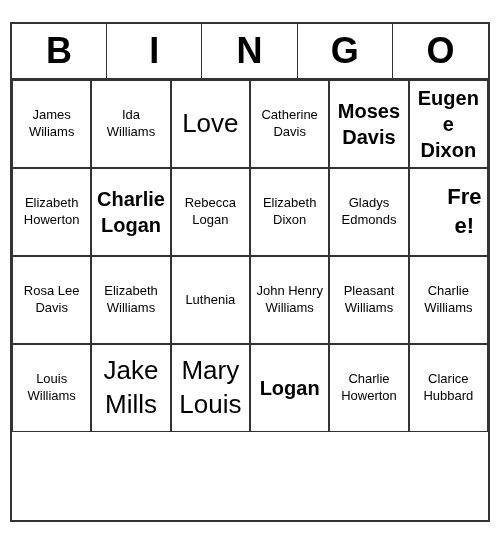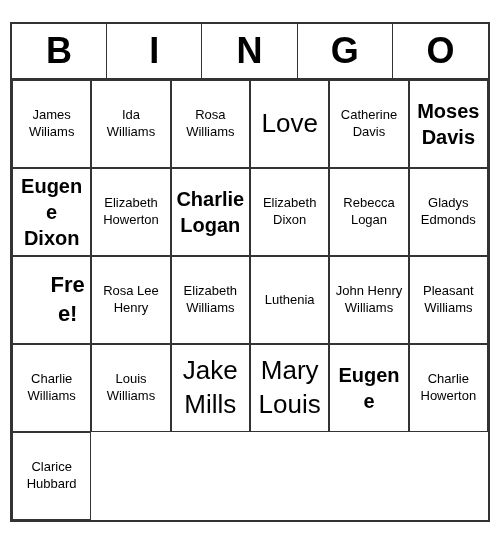--- a/index.html
+++ b/index.html
@@ -72,37 +72,36 @@
   <div class="bingo-header">
   <div class="bingo-header-cell">B</div>
       <div class="bingo-header-cell">I</div>
       <div class="bingo-header-cell">N</div>
       <div class="bingo-header-cell">G</div>
       <div class="bingo-header-cell">O</div>
     </div>
   <div class="bingo-grid">
   <div class="bingo-cell">James Wiliams</div>
       <div class="bingo-cell">Ida Williams</div>
-      <div class="bingo-cell">Rosa Williams</div>
       <div class="bingo-cell large-text">Love</div>
       <div class="bingo-cell">Catherine Davis</div>
       <div class="bingo-cell medium-text">Moses Davis</div>
       <div class="bingo-cell medium-text">Eugene Dixon</div>
       <div class="bingo-cell">Elizabeth Howerton</div>
       <div class="bingo-cell medium-text">Charlie Logan</div>
+      <div class="bingo-cell">Rebecca Logan</div>
       <div class="bingo-cell">Elizabeth Dixon</div>
-      <div class="bingo-cell">Rebecca Logan</div>
       <div class="bingo-cell">Gladys Edmonds</div>
       <div class="bingo-cell free">Free!</div>
-      <div class="bingo-cell">Rosa Lee Henry</div>
+      <div class="bingo-cell">Rosa Lee Davis</div>
       <div class="bingo-cell">Elizabeth Williams</div>
       <div class="bingo-cell">Luthenia</div>
       <div class="bingo-cell">John Henry Williams</div>
       <div class="bingo-cell">Pleasant Williams</div>
       <div class="bingo-cell">Charlie Williams</div>
       <div class="bingo-cell">Louis Williams</div>
       <div class="bingo-cell large-text">Jake Mills</div>
       <div class="bingo-cell large-text">Mary Louis</div>
-      <div class="bingo-cell medium-text">Eugene</div>
+      <div class="bingo-cell medium-text">Logan</div>
       <div class="bingo-cell">Charlie Howerton</div>
       <div class="bingo-cell">Clarice Hubbard</div>
     </div>
 </div>
 
 </body></html>

